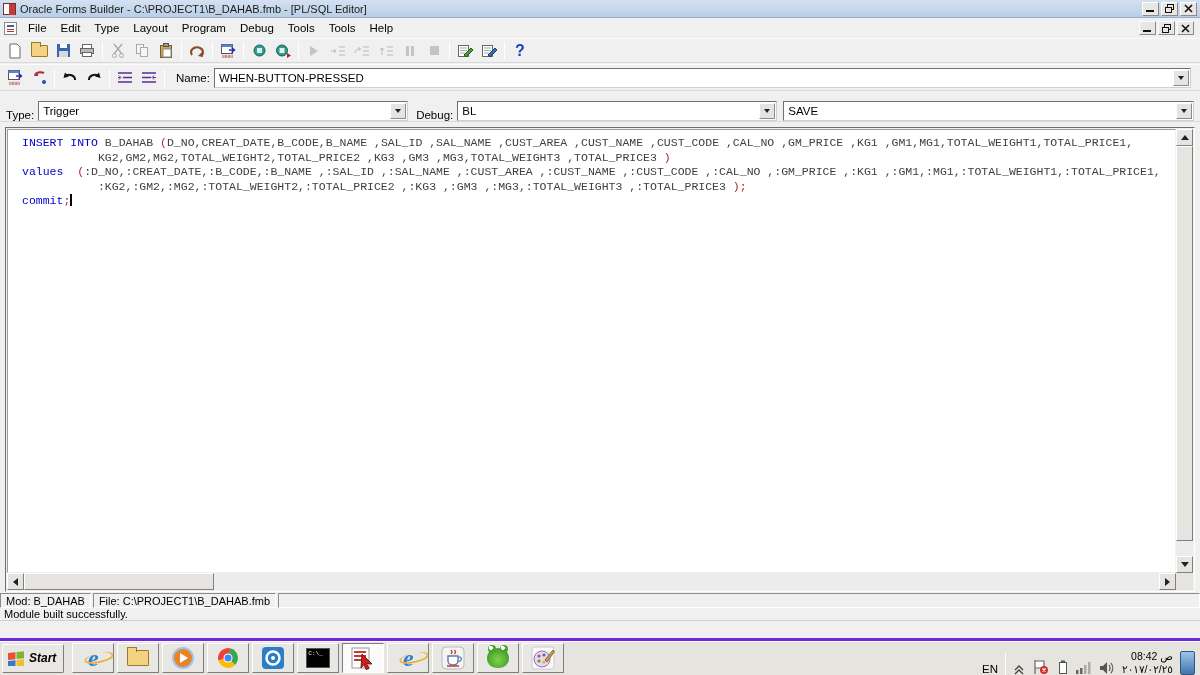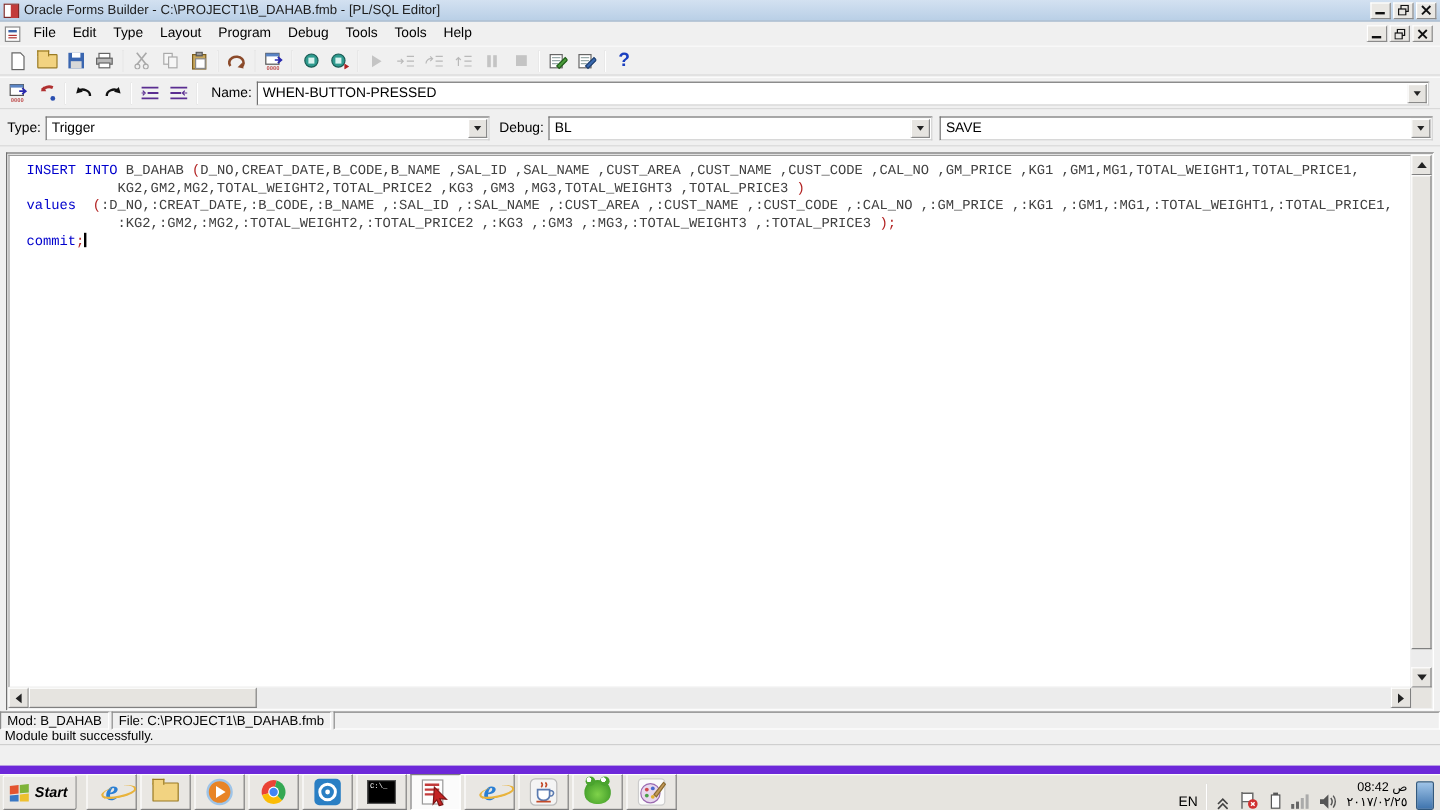--- a/index.html
+++ b/index.html
@@ -44,21 +44,21 @@
 
   
   .lbl { font-size:11.5px; margin:0 4px 0 8px; }
   .combo { height:20px; background:#fff; border:1px solid; border-color:#707070 #cfcfcf #cfcfcf #707070;
     display:flex; align-items:center; position:relative; }
   .combo-value { flex:1; font-size:11.5px; padding:0 4px; white-space:nowrap; overflow:hidden; }
   .combo-btn { width:16px; height:16px; margin-right:1px; display:flex; align-items:center; justify-content:center;
     background:#e6e4e0; border:1px solid; border-color:#fff #8a8a8a #8a8a8a #fff; }
   .arrow-down { width:0; height:0; border-left:3.5px solid transparent; border-right:3.5px solid transparent; border-top:4px solid #222; }
   .typerow { position:absolute; left:0; top:92px; right:0; height:30px; background:#f0f0f0;
-    display:flex; align-items:center; border-bottom:1px solid #d9d9d9; }
+    display:flex; align-items:flex-end; border-bottom:1px solid #d9d9d9; }
 
   
   .editor-wrap { position:absolute; left:5px; top:127px; width:1190px; height:465px;
     border:1px solid; border-color:#6f6f6f #ffffff #ffffff #6f6f6f; background:#f0f0f0; }
   .code-view { position:absolute; left:1px; top:1px; right:18px; bottom:18px; background:#fff;
     border:1px solid; border-color:#9c9c9c #f0f0f0 #f0f0f0 #9c9c9c; overflow:hidden;
     font-family:"Liberation Mono","DejaVu Sans Mono",monospace; font-size:11.5px; line-height:14.5px;
     padding:6px 0 0 14px; white-space:pre; }
   .tok-kw { color:var(--kw,#0000cc); }
   .tok-id { color:var(--id,#404040); }
@@ -83,21 +83,21 @@
   .sb1 .right { margin-left:auto; padding-right:6px; }
   .sb2 { position:absolute; left:0; top:607px; right:0; height:14px; background:#f0f0f0;
     border-bottom:1px solid #cfcfcf; font-size:11px; display:flex; align-items:center; padding-left:4px; }
   .sb3 { position:absolute; left:0; top:593px; right:0; height:16px; background:#f0f0f0; display:flex; }
   .sb3 .cell { border:1px solid; border-color:#8b8b8b #ffffff #ffffff #8b8b8b; font-size:11px;
     display:flex; align-items:center; padding:0 5px; margin-right:2px; height:15px; white-space:nowrap; }
   .sb3 .cell.fill { flex:1; margin-right:0; }
 
   
   .taskbar { position:absolute; left:0; top:638px; right:0; height:37px; background:#e6e4df;
-    border-top:7px solid #6d28d9; box-shadow:inset 0 1px 0 #fcfcfc; display:flex; align-items:center; padding:0 2px; }
+    border-top:3px solid #6d28d9; box-shadow:inset 0 1px 0 #fcfcfc; display:flex; align-items:center; padding:0 2px; }
   .startbtn { height:29px; min-width:56px; display:flex; align-items:center; gap:4px; padding:0 7px 0 5px;
     background:#e9e7e3; border:1px solid; border-color:#fff #7e7e7e #7e7e7e #fff; border-radius:2px;
     font-size:12px; font-weight:bold; font-style:italic; margin-right:8px; }
   .appbtn { width:42px; height:30px; display:flex; align-items:center; justify-content:center;
     background:#e9e7e3; border:1px solid; border-color:#fff #7e7e7e #7e7e7e #fff; margin-right:3px; }
   .appbtn.active { background:#fbfbfb; border-color:#7e7e7e #fff #fff #7e7e7e; }
   .tray { margin-left:auto; display:flex; align-items:flex-end; gap:7px; padding-right:3px; height:100%; }
   .tray-sep { width:1px; height:22px; background:#b5b5b5; border-right:1px solid #fff; }
   .lang { font-size:11.5px; }
   .clock { text-align:right; font-size:10.5px; line-height:12.5px; white-space:nowrap; }

